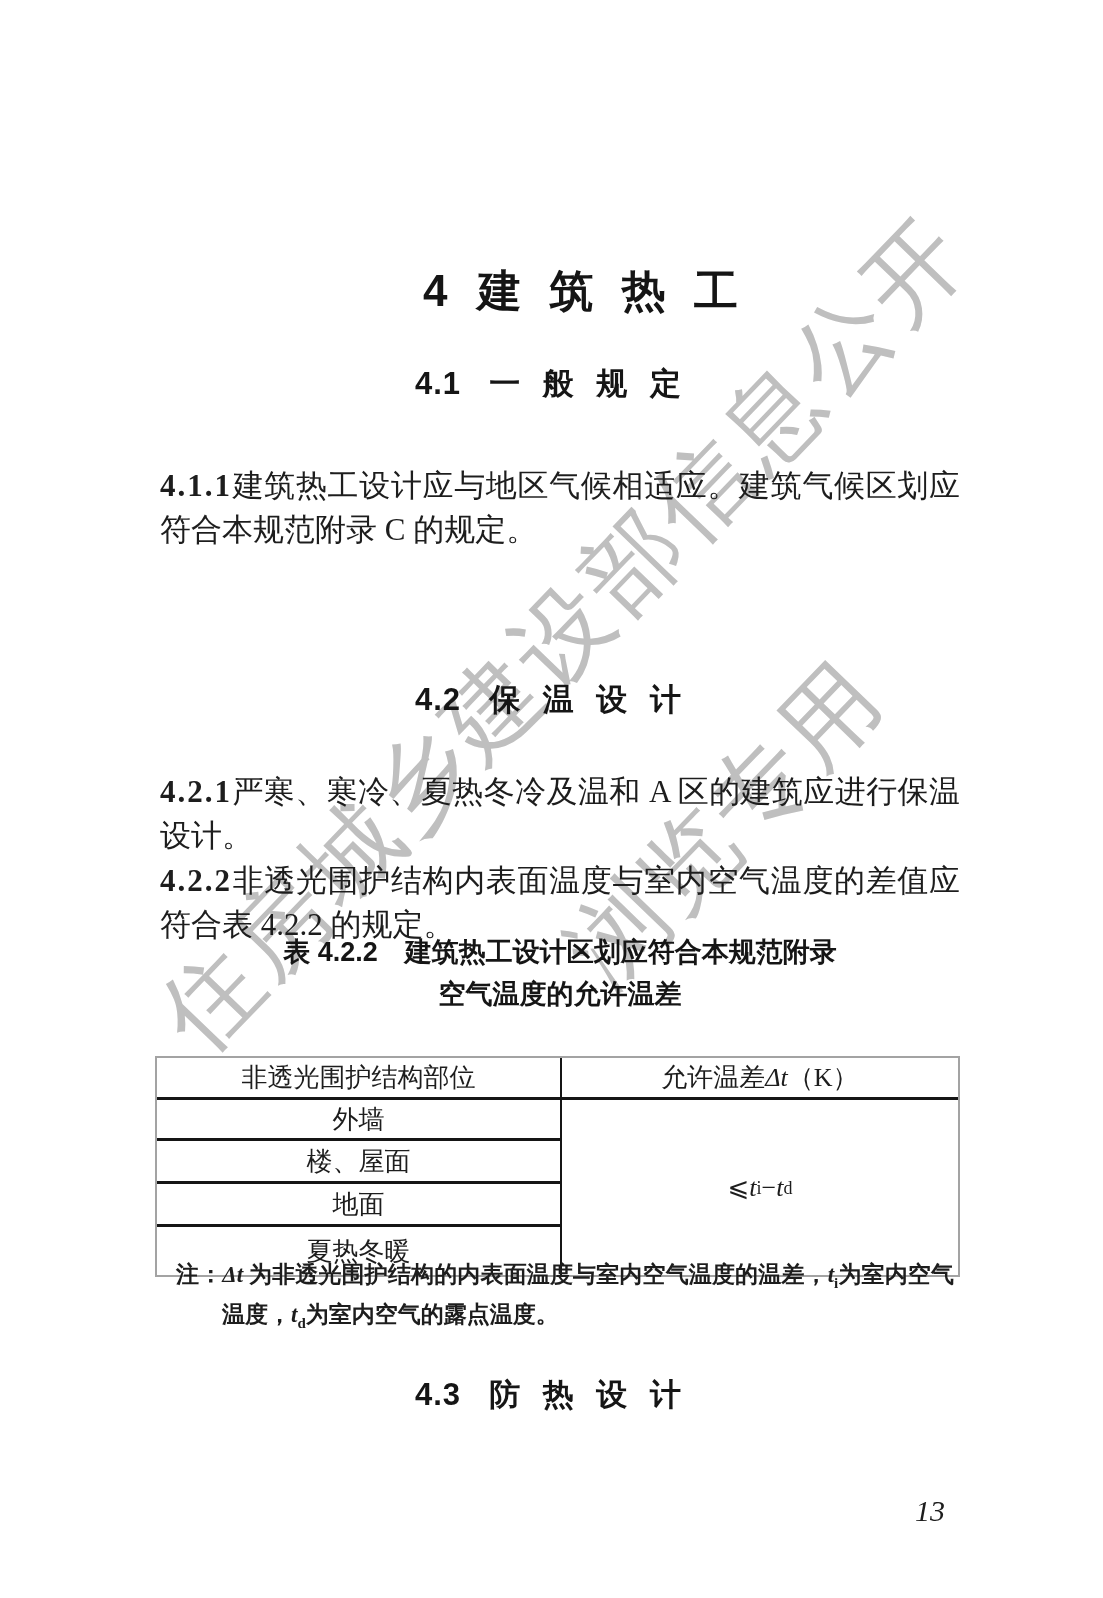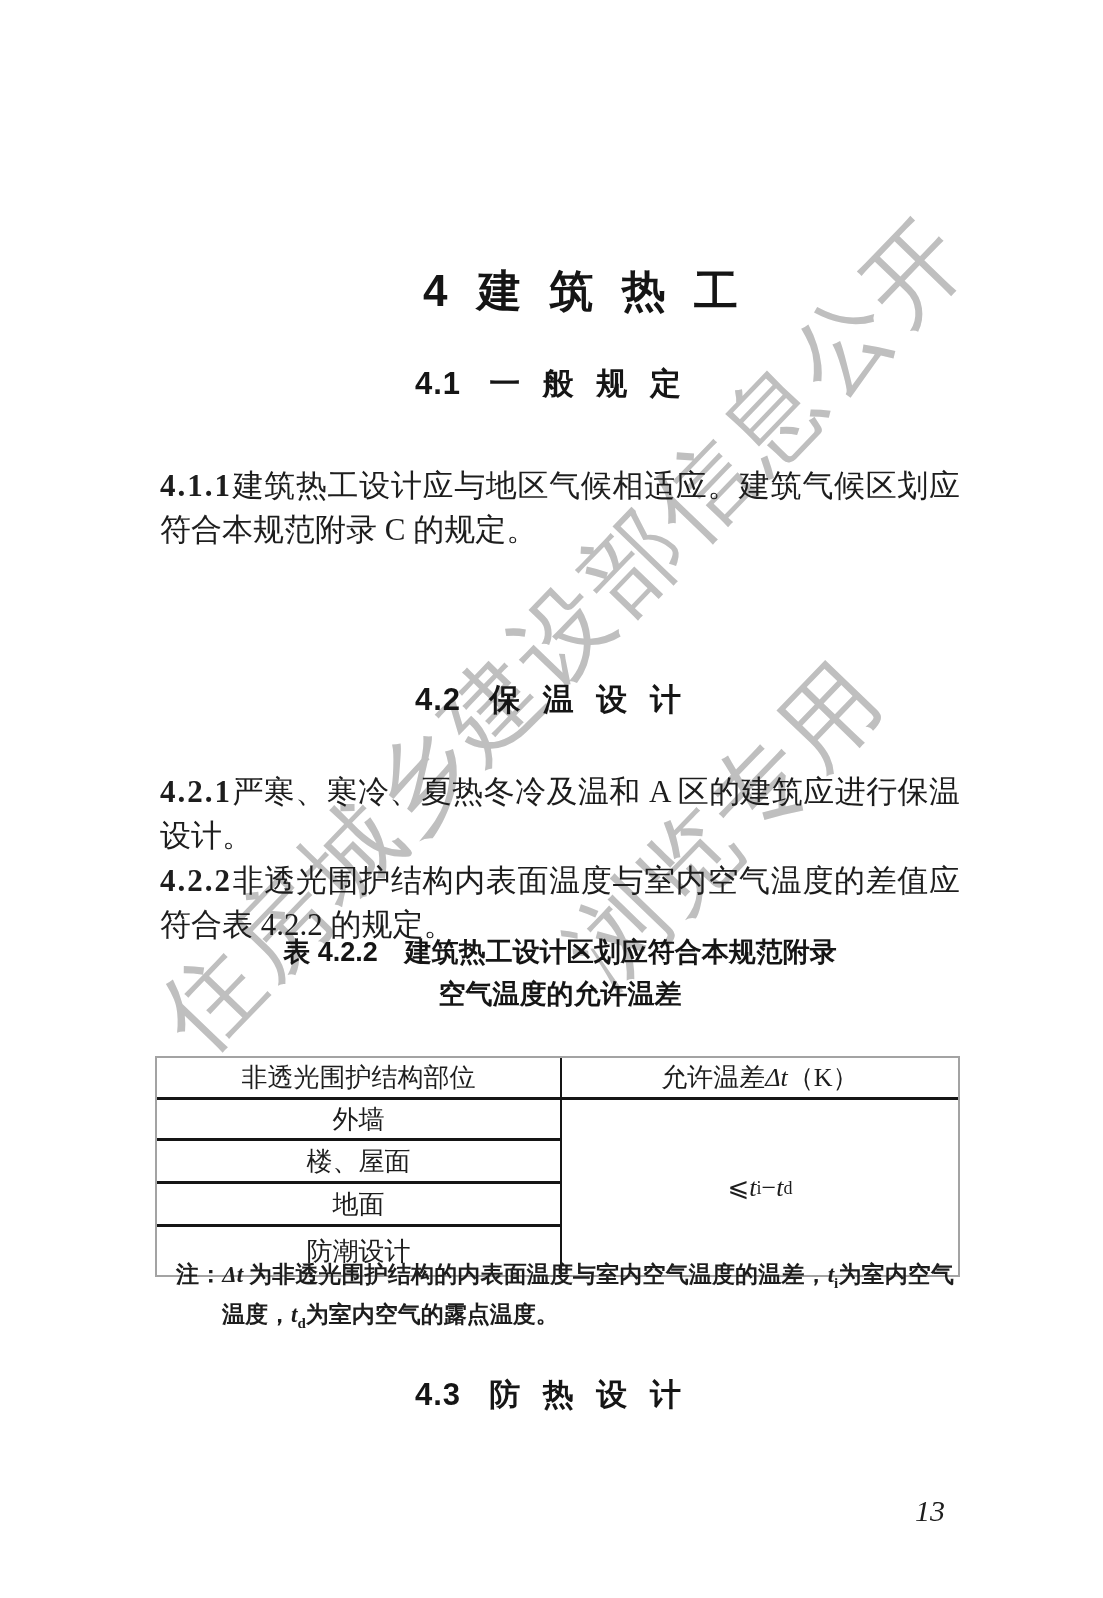--- a/index.html
+++ b/index.html
@@ -161,21 +161,21 @@
         <i>t</i>
         <sub>d</sub>
     </div>
     <div class="cell col1 rowline">
       <span>楼、屋面</span>
     </div>
     <div class="cell col1 rowline">
       <span>地面</span>
     </div>
     <div class="cell col1">
-      <span>防潮设计</span>
+      <span>夏热冬暖</span>
     </div>
   </div>
 
   <div class="note">
     <span>注：</span><i>Δt</i><span> 为非透光围护结构的内表面温度与室内空气温度的温差，</span><i>t</i><sub>i</sub><span>为室内空气温度，</span><i>t</i><sub>d</sub><span>为室内空气的露点温度。</span>
   </div>
 
   <div class="heading sec sec43">
     <span class="hnum">4.3</span><span>防 热 设 计</span>
   </div>

